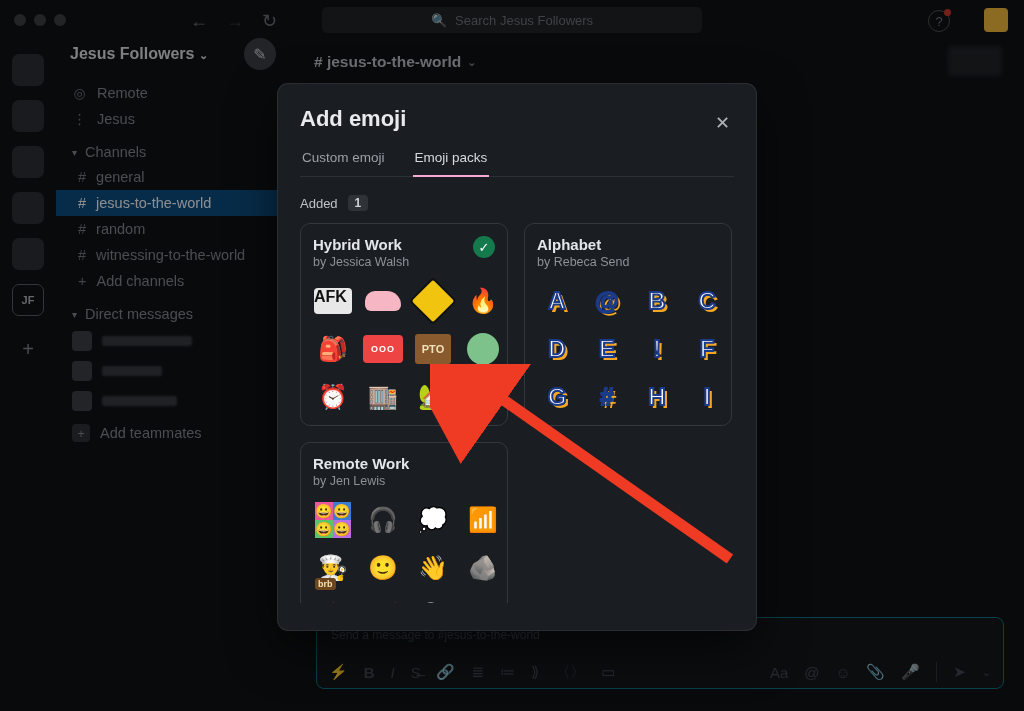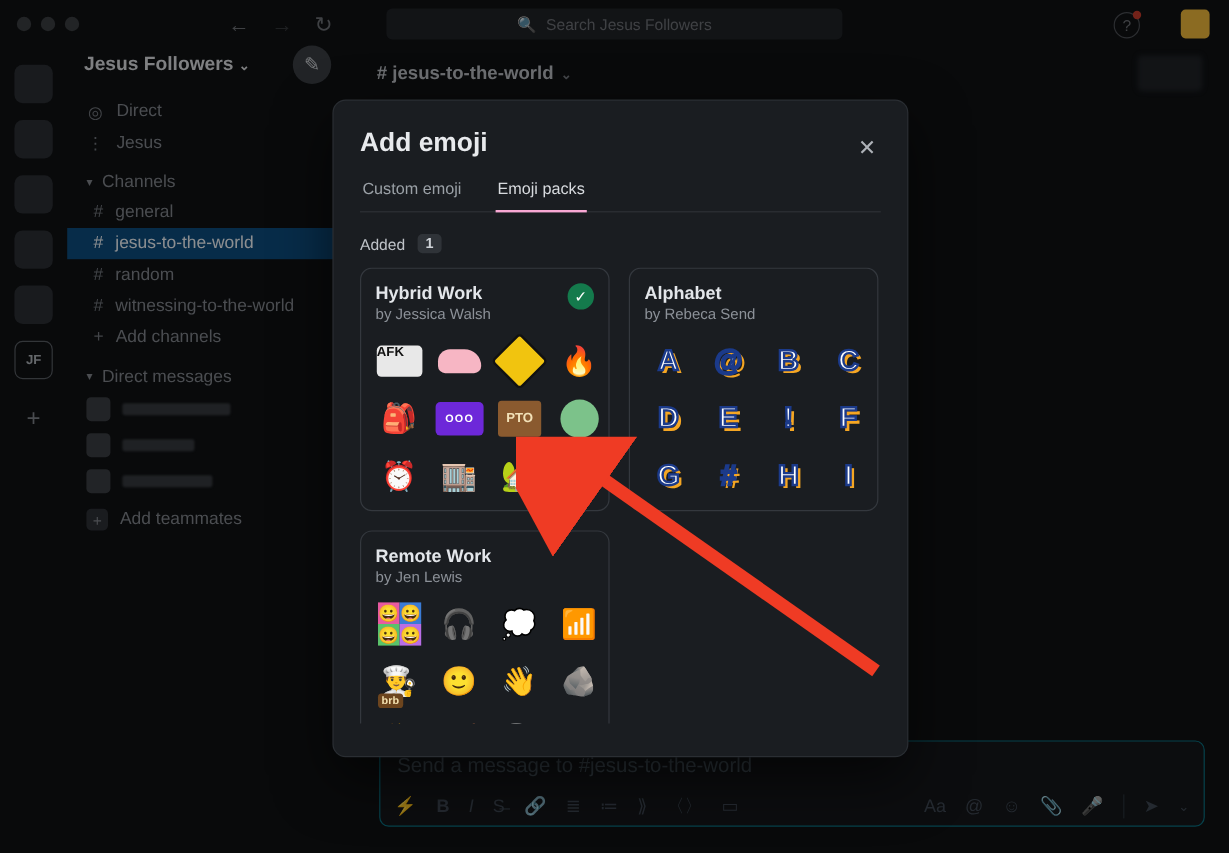--- a/index.html
+++ b/index.html
@@ -44,21 +44,21 @@
 .add-tm { display:flex; align-items:center; gap:10px; padding:8px 16px; color:#7d8187; font-size:14.5px; }
 .add-tm .plusbox { width:18px; height:18px; background:#2c2f34; border-radius:4px; display:flex;align-items:center;justify-content:center;font-size:13px;}
 
 
 .chan-head { position:absolute; left:290px; top:40px; right:0; height:44px; display:flex; align-items:center; padding:0 24px; color:#b6b9be; font-size:15.5px; font-weight:700; gap:6px;}
 .chan-head .chev { font-size:11px; color:#72767c;}
 .members { position:absolute; right:22px; top:46px; width:54px; height:30px; background:#1f2226; border-radius:4px; filter:blur(2px);}
 
 
 .msginput { position:absolute; left:316px; right:20px; bottom:22px; height:72px; border:1px solid #0a6e7e; border-radius:8px; background:#14171a; padding:10px 14px;}
-.msginput-ph { color:#46535c; font-size:17px; }
+.msginput-ph { color:#46535c; font-size:12px; }
 .msg-toolbar { position:absolute; left:0; right:0; bottom:0; height:32px; display:flex; align-items:center; gap:16px; padding:0 12px; color:#3d4550; font-size:15px;}
 .msg-toolbar .spacer { flex:1; }
 .msg-toolbar .sendsep { width:1px; height:20px; background:#2a3137; }
 
 
 .modal { position:absolute; left:278px; top:84px; width:478px; height:546px; background:#1a1d21; border-radius:10px; box-shadow:0 0 0 1px #2a2e33, 0 18px 48px rgba(0,0,0,0.6); padding:22px 22px 0; overflow:hidden;}
 .modal h1 { color:#e8eaed; font-size:22px; font-weight:800; }
 .close-x { position:absolute; top:22px; right:20px; color:#aeb2b8; font-size:18px; cursor:pointer; padding:6px;}
 .tabs { display:flex; gap:26px; margin-top:18px; border-bottom:1px solid #2d3136; }
 .tab { padding:0 2px 10px; color:#9aa0a6; font-size:13.5px; cursor:pointer; }
@@ -67,26 +67,26 @@
 .count-badge { background:#2f3338; color:#cfd3d8; border-radius:4px; padding:1px 7px; font-size:12px; font-weight:700;}
 .packs-wrap { display:flex; gap:16px; margin-top:12px; flex-wrap:wrap; height:380px; overflow:hidden;}
 .pack { width:208px; border:1px solid #34383e; border-radius:10px; padding:12px 12px 8px; position:relative;}
 .pack-title { color:#e3e6ea; font-size:15px; font-weight:700; }
 .pack-by { color:#8c9198; font-size:12.5px; margin-top:2px;}
 .check { position:absolute; top:12px; right:12px; width:22px; height:22px; border-radius:50%; background:#147a4c; display:flex; align-items:center; justify-content:center; color:#fff; font-size:13px;}
 .emoji-grid { display:grid; grid-template-columns:repeat(4,40px); gap:8px 10px; margin-top:12px;}
 .emoji-grid .cell { width:40px; height:40px; border-radius:6px; display:flex; align-items:center; justify-content:center; font-size:24px; }
 
 
-.afk { background:#e8e8e8; color:#111; font-size:11px; font-weight:900; border-radius:4px; width:38px; height:26px;}
+.afk { background:#e8e8e8; color:#111; font-size:16px; font-weight:900; border-radius:4px; width:38px; height:26px;}
 .slipper{ width:36px; height:20px; background:#f7b6c4; border-radius:10px 14px 6px 6px;}
 .carsign{ width:34px; height:34px; background:#f1c40f; transform:rotate(45deg); border-radius:4px; border:2px solid #111;}
 .fire{ font-size:26px;}
 .backpack{font-size:26px;}
-.ooo{ width:58px; height:28px; background:#6d28d9; border-radius:4px; display:flex; align-items:center; justify-content:center; color:#fff; font-size:9px; font-weight:900; letter-spacing:1px;}
+.ooo{ width:58px; height:28px; background:#ef4444; border-radius:4px; display:flex; align-items:center; justify-content:center; color:#fff; font-size:9px; font-weight:900; letter-spacing:1px;}
 .pto{ width:36px; height:30px; background:#8a5a2f; border-radius:3px; display:flex; align-items:center; justify-content:center; color:#f2e1b8; font-size:11px; font-weight:900;}
 .spa{ width:32px; height:32px; border-radius:50%; background:#7cc28a;}
 .clockc{font-size:24px;}
 .shop{font-size:24px;}
 .house{font-size:24px;}
 .park{font-size:24px;}
 
 
 .alpha { font-family:Arial Black,Arial,sans-serif; font-weight:900; font-size:26px; color:#fff; -webkit-text-stroke:2px #1b3a8a; text-shadow:3px 3px 0 #f5a623; }
 
@@ -144,21 +144,21 @@
   <div class="rail-plus">+</div>
 </div>
 
 <div class="sidebar">
   <div class="ws-head">
     <span class="ws-name"><span>Jesus Followers</span> <span style="font-size:11px">⌄</span></span>
     <div class="compose-btn">✎</div>
   </div>
   <div class="sb-row">
       <span class="ic">◎</span>
-      <span>Direct</span>
+      <span>Remote</span>
     </div>
   <div class="sb-row">
       <span class="ic">⋮</span>
       <span>Jesus</span>
     </div>
 
   <div class="sb-section">
       <span style="font-size:10px">▾</span>
       <span>Channels</span>
     </div>

